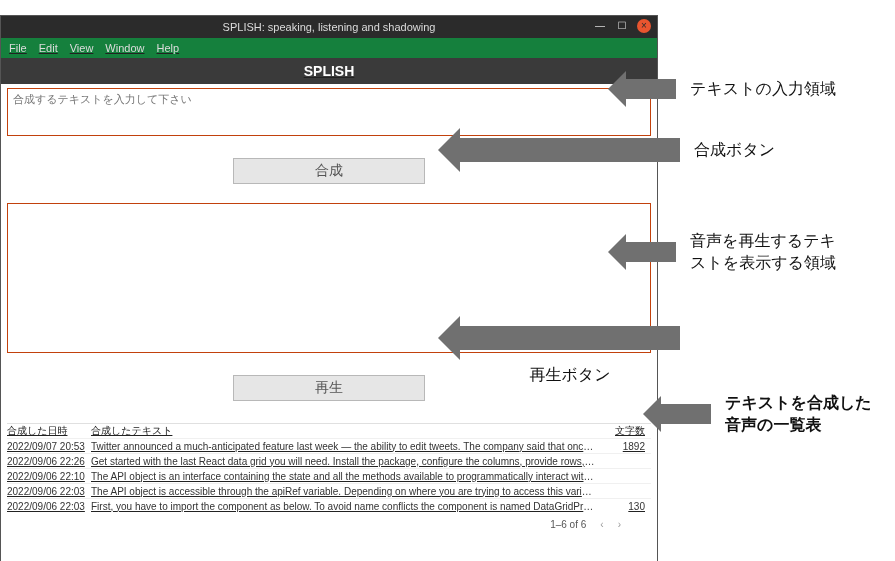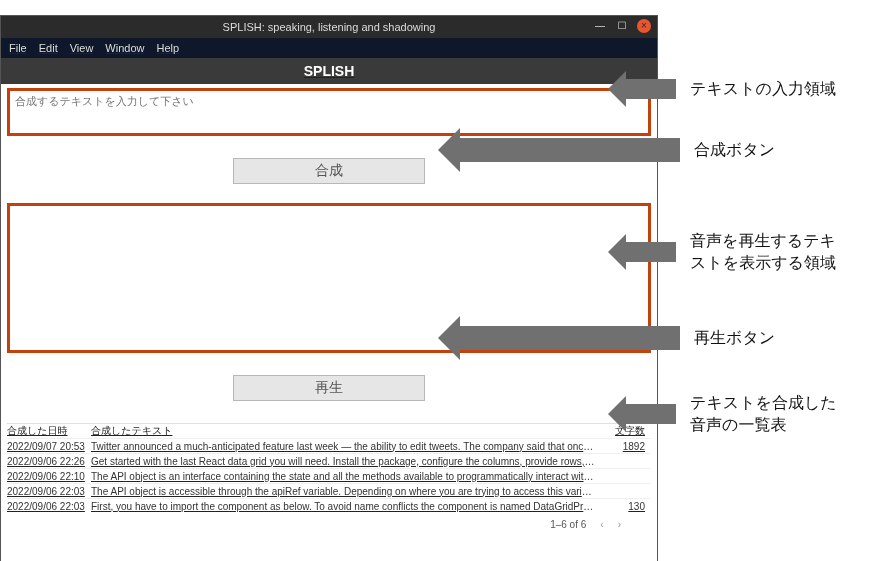--- a/index.html
+++ b/index.html
@@ -49,21 +49,21 @@
     align-items: center;
   }
   .win-ctrl {
     width: 14px; height: 14px; border-radius: 2px;
     display: inline-flex; align-items: center; justify-content: center;
     font-size: 10px; color: #dcdcdc;
   }
   .win-ctrl.close { background: #e9552f; color:#2b2b2b; border-radius:7px; }
   .menubar {
     height: 20px;
-    background: #0f172a;
+    background: #15803d;
     color: #dcdcdc;
     display: flex;
     align-items: center;
     gap: 12px;
     padding: 0 8px;
     font-size: 11px;
   }
   .menubar .menu-item { cursor: default; }
   .app-header {
     height: 26px;
@@ -73,21 +73,21 @@
     line-height: 26px;
     font-size: 14px;
     font-weight: 600;
   }
   .content {
     padding: 4px 6px 8px 6px;
   }
   .text-input, .display-area {
     width: 100%;
     box-sizing: border-box;
-    border: 3px solid #c2410c;
+    border: 1px solid #c2410c;
     font-size: 11px;
     padding: 3px 5px;
     resize: none;
     color: #333;
     font-family: inherit;
   }
   .text-input { height: 48px; }
   .display-area { height: 150px; background:#fff; }
    .display-area::placeholder { color:#888; }
   .btn-row { text-align: center; margin: 19px 0; }
@@ -261,28 +261,28 @@
   </div>
 
   <div class="annotation" style="left:626px; top:230px;">
     <div class="arrow small" style="width:50px;"></div>
     <div class="label-lines">
       <span>音声を再生するテキ</span>
       <span>ストを表示する領域</span>
     </div>
   </div>
 
-  <div class="annotation" style="left:460px; top:326px;">
+  <div class="annotation" style="left:460px; top:326px;flex-direction:column;">
     <div class="arrow" style="width:220px;"></div>
     <div class="label-lines">
         <span>再生ボタン</span>
       </div>
   </div>
 
-  <div class="annotation" style="left:626px; top:392px;">
+  <div class="annotation" style="left:661px; top:392px;font-weight:bold;">
     <div class="arrow small" style="width:50px;"></div>
     <div class="label-lines">
       <span>テキストを合成した</span>
       <span>音声の一覧表</span>
     </div>
   </div>
 
 </div>
 
 </body></html>

